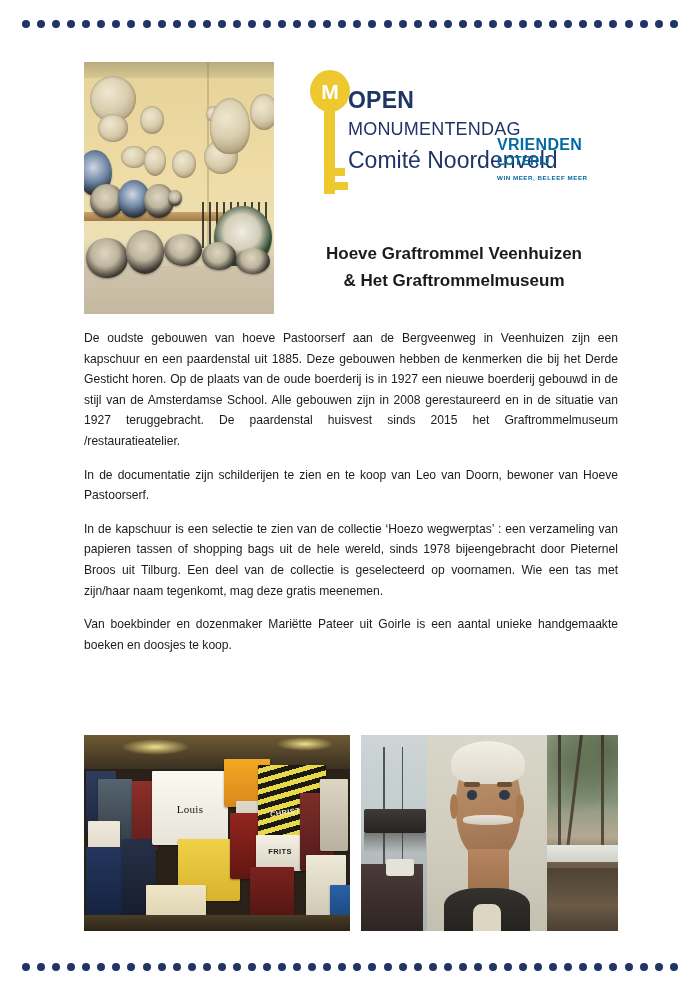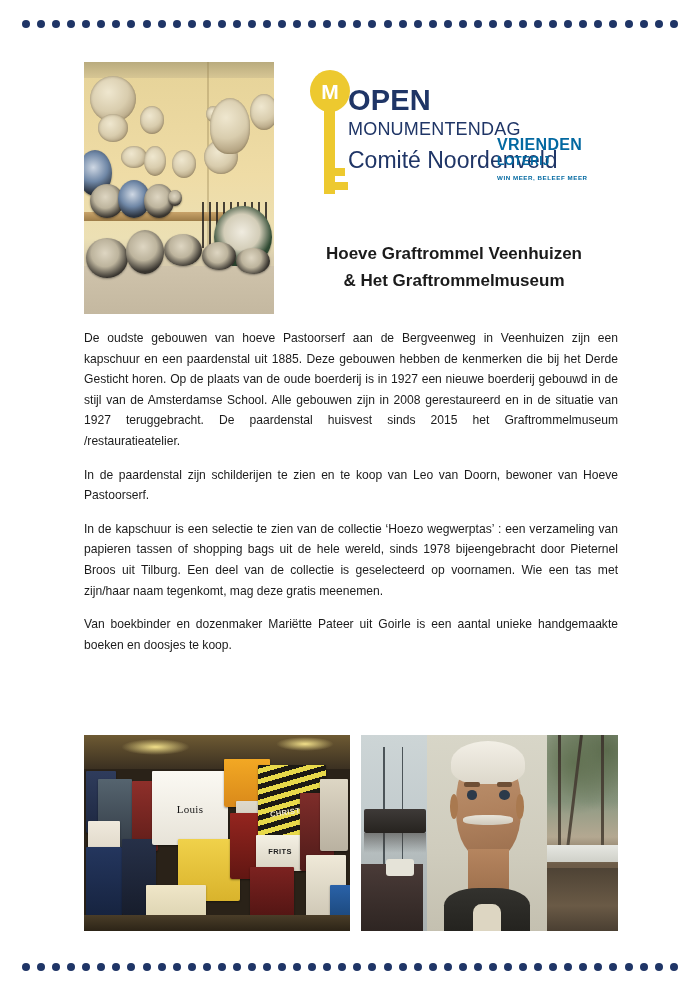--- a/index.html
+++ b/index.html
@@ -139,21 +139,21 @@
   .key-tooth2 {
     position: absolute; left: 28px; top: 112px; width: 14px; height: 8px; background: #edc92f;
   }
   .logo-text {
     position: absolute;
     left: 52px;
     top: 28px;
     color: #1f3566;
   }
   .logo-open {
-    font-size: 29px;
+    font-size: 23px;
     font-weight: bold;
     letter-spacing: .2px;
     line-height: 28px;
   }
   .logo-mond {
     font-size: 18px;
     font-weight: normal;
     letter-spacing: .2px;
     line-height: 30px;
   }
@@ -482,21 +482,21 @@
   </div>
 </div>
 
 <div class="headline">
   <div>Hoeve Graftrommel Veenhuizen</div>
   <div>&amp; Het Graftrommelmuseum</div>
 </div>
 
 <div class="body-copy">
   <p>De oudste gebouwen van hoeve Pastoorserf aan de Bergveenweg in Veenhuizen zijn een kapschuur en een paardenstal uit 1885. Deze gebouwen hebben de kenmerken die bij het Derde Gesticht horen. Op de plaats van de oude boerderij is in 1927 een nieuwe boerderij gebouwd in de stijl van de Amsterdamse School. Alle gebouwen zijn in 2008 gerestaureerd en in de situatie van 1927 teruggebracht. De paardenstal huisvest sinds 2015 het Graftrommelmuseum /restauratieatelier.</p>
-  <p>In de paardenstal zijn schilderijen te zien en te koop van Leo van Doorn, bewoner van Hoeve Pastoorserf.</p>
+  <p>In de documentatie zijn schilderijen te zien en te koop van Leo van Doorn, bewoner van Hoeve Pastoorserf.</p>
   <p> In de kapschuur is een selectie te zien van de collectie ‘Hoezo wegwerptas’ : een verzameling van papieren tassen of shopping bags uit de hele wereld, sinds 1978 bijeengebracht door Pieternel Broos uit Tilburg. Een deel van de collectie is geselecteerd op voornamen. Wie een tas met zijn/haar naam tegenkomt, mag deze gratis meenemen.</p>
   <p>Van boekbinder en dozenmaker Mariëtte Pateer uit Goirle is een aantal unieke handgemaakte boeken en doosjes te koop.</p>
 </div>
 
 <div class="photo-bags">
   <div class="bags-ceiling"></div>
   <div class="bags-glow"></div>
   <div class="bags-glow2"></div>
 
   <div class="bag" style="left:2px;top:36px;width:30px;height:62px;background:linear-gradient(180deg,#2f3c5c,#1d2740);"></div>

